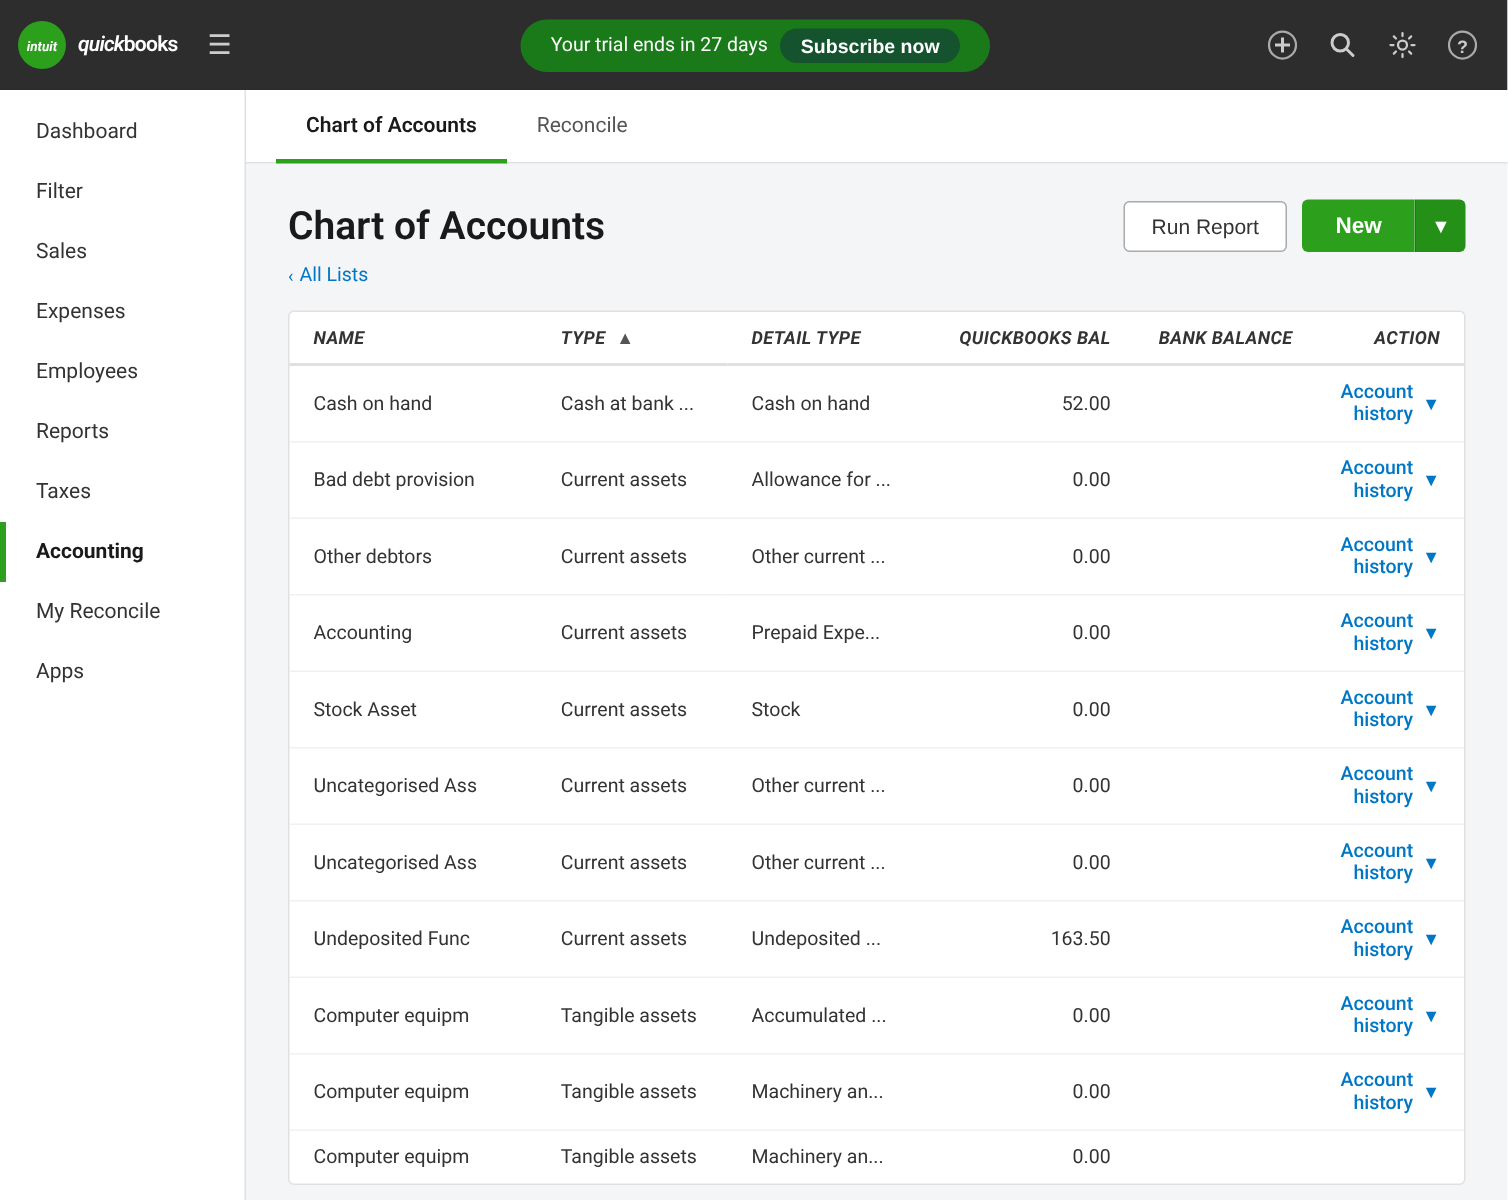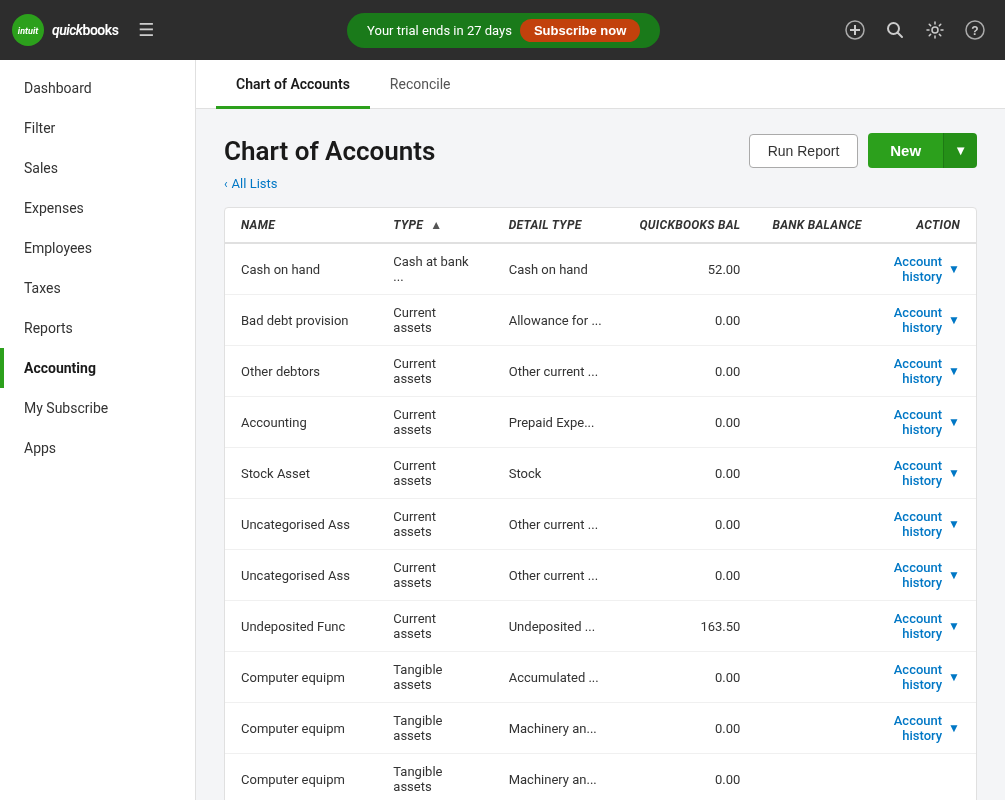--- a/index.html
+++ b/index.html
@@ -60,21 +60,21 @@
       background: #1a7a1a;
       border-radius: 20px;
       padding: 6px 20px;
       color: white;
       font-size: 13px;
       display: flex;
       align-items: center;
       gap: 8px;
     }
     .subscribe-btn {
-      background: #c2410c;
+      background: #14532d;
       color: white;
       border: none;
       border-radius: 12px;
       padding: 4px 14px;
       font-size: 13px;
       font-weight: 600;
       cursor: pointer;
     }
     .nav-icons {
       display: flex;
@@ -97,21 +97,21 @@
 
     
     .app-body {
       display: flex;
       flex: 1;
       overflow: hidden;
     }
 
     
     .sidebar {
-      width: 196px;
+      width: 164px;
       background: white;
       border-right: 1px solid #e0e0e0;
       display: flex;
       flex-direction: column;
       flex-shrink: 0;
       padding-top: 8px;
     }
     .sidebar-item {
       padding: 12px 20px;
       color: #333;
@@ -375,30 +375,30 @@
     <div class="sidebar-item">
       <span>Sales</span>
     </div>
     <div class="sidebar-item">
       <span>Expenses</span>
     </div>
     <div class="sidebar-item">
       <span>Employees</span>
     </div>
     <div class="sidebar-item">
+      <span>Reports</span>
+    </div>
+    <div class="sidebar-item">
       <span>Taxes</span>
-    </div>
-    <div class="sidebar-item">
-      <span>Reports</span>
     </div>
     <div class="sidebar-item active">
       <span>Accounting</span>
     </div>
     <div class="sidebar-item">
-      <span>My Subscribe</span>
+      <span>My Reconcile</span>
     </div>
     <div class="sidebar-item">
       <span>Apps</span>
     </div>
   </aside>
 
   <main class="main-content">
 
     <div class="tab-bar">
       <div class="tab active">

